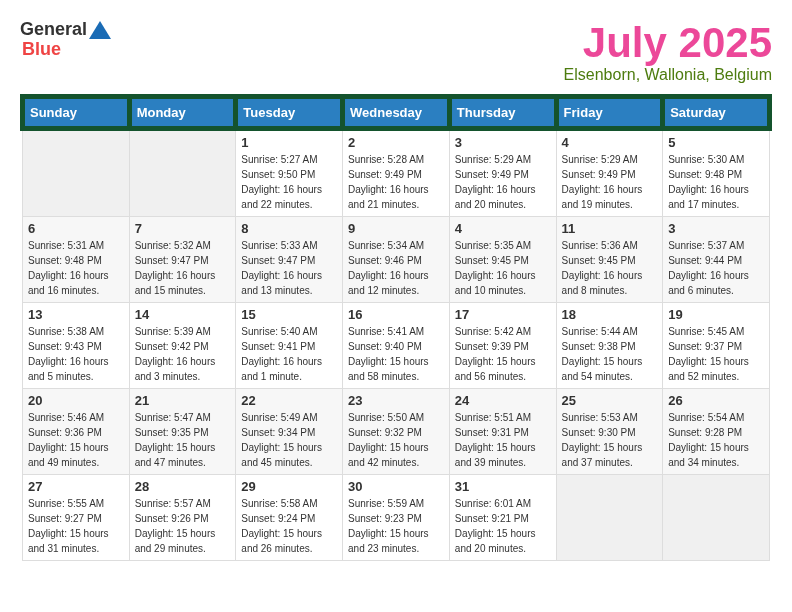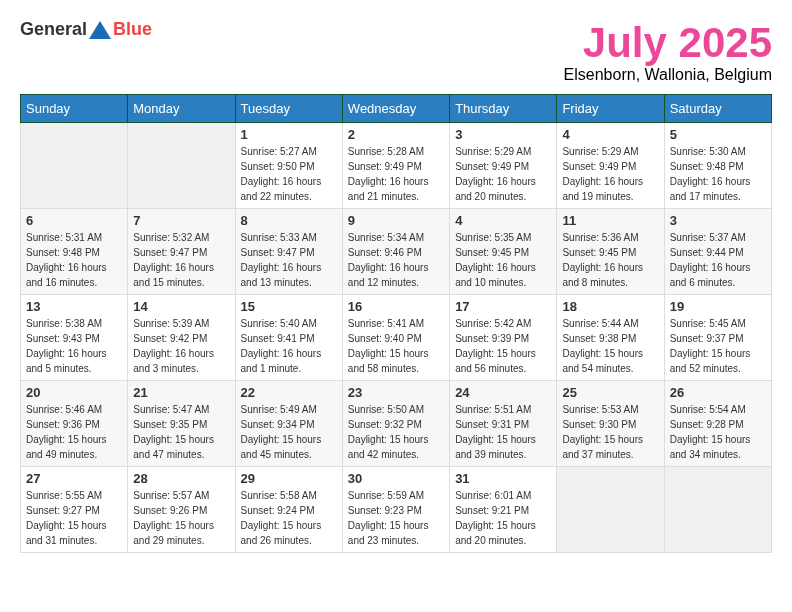--- a/index.html
+++ b/index.html
@@ -24,35 +24,35 @@
       text-align: right;
     }
     .month-title {
       font-size: 42px;
       font-weight: bold;
       color: #ec4899;
       line-height: 1.1;
     }
     .location-subtitle {
       font-size: 16px;
-      color: #000000;
+      color: #4d7c0f;
     }
     .calendar {
       width: 100%;
       border-collapse: collapse;
       border: 1px solid #ccc;
     }
     .calendar th {
       background-color: #2b7fc1;
       color: #fff;
       font-size: 13px;
-      font-weight: normal;
+      font-weight: bold;
       padding: 6px 5px;
       text-align: left;
-      border: 1px solid #14532d;
+      border: 5px solid #14532d;
     }
     .calendar td {
       width: 107px;
       vertical-align: top;
       padding: 4px 5px;
       font-size: 10.5px;
       color: #333;
       border: 1px solid #ddd;
       min-height: 85px;
       background: #fff;
@@ -76,21 +76,21 @@
     }
     .empty-cell {
       background: #f0f0f0 !important;
     }
   </style>
 </head>
 <body>
 
 <div class="header">
   <div class="logo">
-    <div style="display:flex;flex-direction:row;line-height:1.1;">
+    <div style="display:flex;flex-direction:column;line-height:1.1;">
       <span style="font-size:18px;font-weight:bold;color:#333;display:flex;align-items:center;">
         <span>General</span>
         <svg width="22" height="18" viewBox="0 0 22 18" style="margin-left:2px;">
           <polygon points="0,18 11,0 22,18" fill="#1a6bb5"></polygon>
         </svg>
       </span>
       <span style="font-size:18px;font-weight:bold;color:#ef4444;margin-left:2px;">Blue</span>
     </div>
   </div>
   <div class="title-block">

